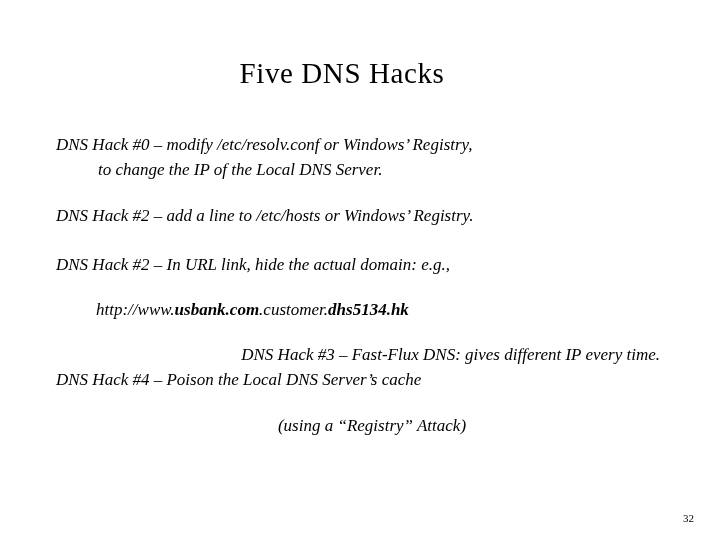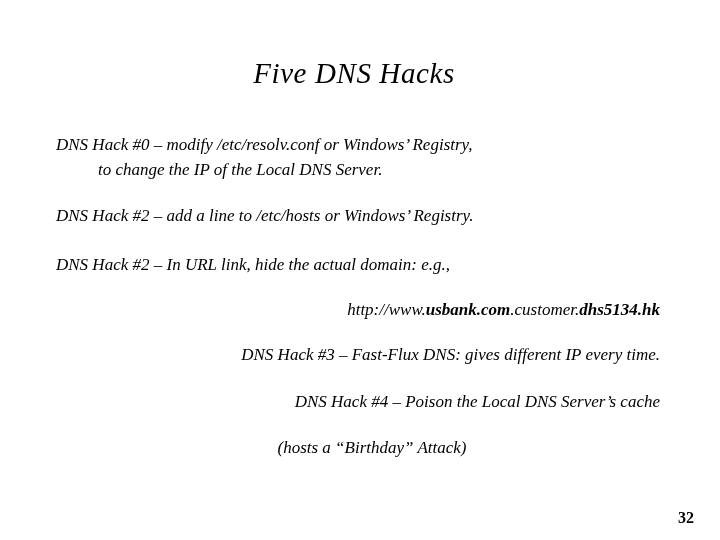--- a/index.html
+++ b/index.html
@@ -23,27 +23,25 @@
     background: #ffffff;
   }
 
   
   .slide-title {
     position: absolute;
     left: 0;
     top: 56px;
     width: 684px;
     text-align: center;
-    font-style: italic;
     font-weight: normal;
     font-size: 29px;
     line-height: 34px;
     letter-spacing: 0.6px;
     white-space: nowrap;
-    margin-left: 12px;
   }
 
   
   .body-block {
     position: absolute;
     left: 56px;
     top: 132px;
     width: 604px;
   }
 
@@ -55,38 +53,38 @@
     margin: 0;
   }
 
   
   .p-hack0  { margin-top: 0px; text-align: center; }
   .p-hack0 .l1 { display: block; text-align: left; }
   .p-hack0 .l2 { display: block; text-align: left; padding-left: 42px; }
 
   .p-hack1  { margin-top: 21px; text-align: left; }
   .p-hack2  { margin-top: 24px; text-align: left; }
-  .p-url    { margin-top: 20px; text-align: right; padding-left: 40px; }
+  .p-url    { margin-top: 20px; text-align: left; padding-left: 40px; }
   .p-hack3  { margin-top: 20px; text-align: right; }
-  .p-hack4  { margin-top: 22px; text-align: right; }
+  .p-hack4  { text-align: left; }
   .p-note   { margin-top: 21px; text-align: center; padding-left: 28px; }
 
   .bold-seg {
     font-weight: bold;
     font-style: italic;
   }
 
   
   .page-number {
     position: absolute;
     right: 26px;
     bottom: 12px;
     font-style: normal;
-    font-weight: bold;
-    font-size: 16px;
+    font-weight: normal;
+    font-size: 11px;
     line-height: 20px;
     font-family: "Liberation Serif", "DejaVu Serif", serif;
   }
 </style>
 </head>
 <body>
 
 <div class="slide">
 
   <div class="slide-title">Five DNS Hacks</div>
@@ -103,19 +101,19 @@
     <p class="para p-hack2">DNS Hack #2 – In URL link, hide the actual domain: e.g.,</p>
 
     <p class="para p-url">
       <span>http://www.</span><span class="bold-seg">usbank.com</span><span>.customer.</span><span class="bold-seg">dhs5134.hk</span>
     </p>
 
     <p class="para p-hack3">DNS Hack #3 – Fast-Flux DNS: gives different IP every time.</p>
 
     <p class="para p-hack4">DNS Hack #4 – Poison the Local DNS Server’s cache</p>
 
-    <p class="para p-note">(hosts a “Birthday” Attack)</p>
+    <p class="para p-note">(using a “Registry” Attack)</p>
 
   </div>
 
   <div class="page-number">32</div>
 
 </div>
 
 </body></html>

